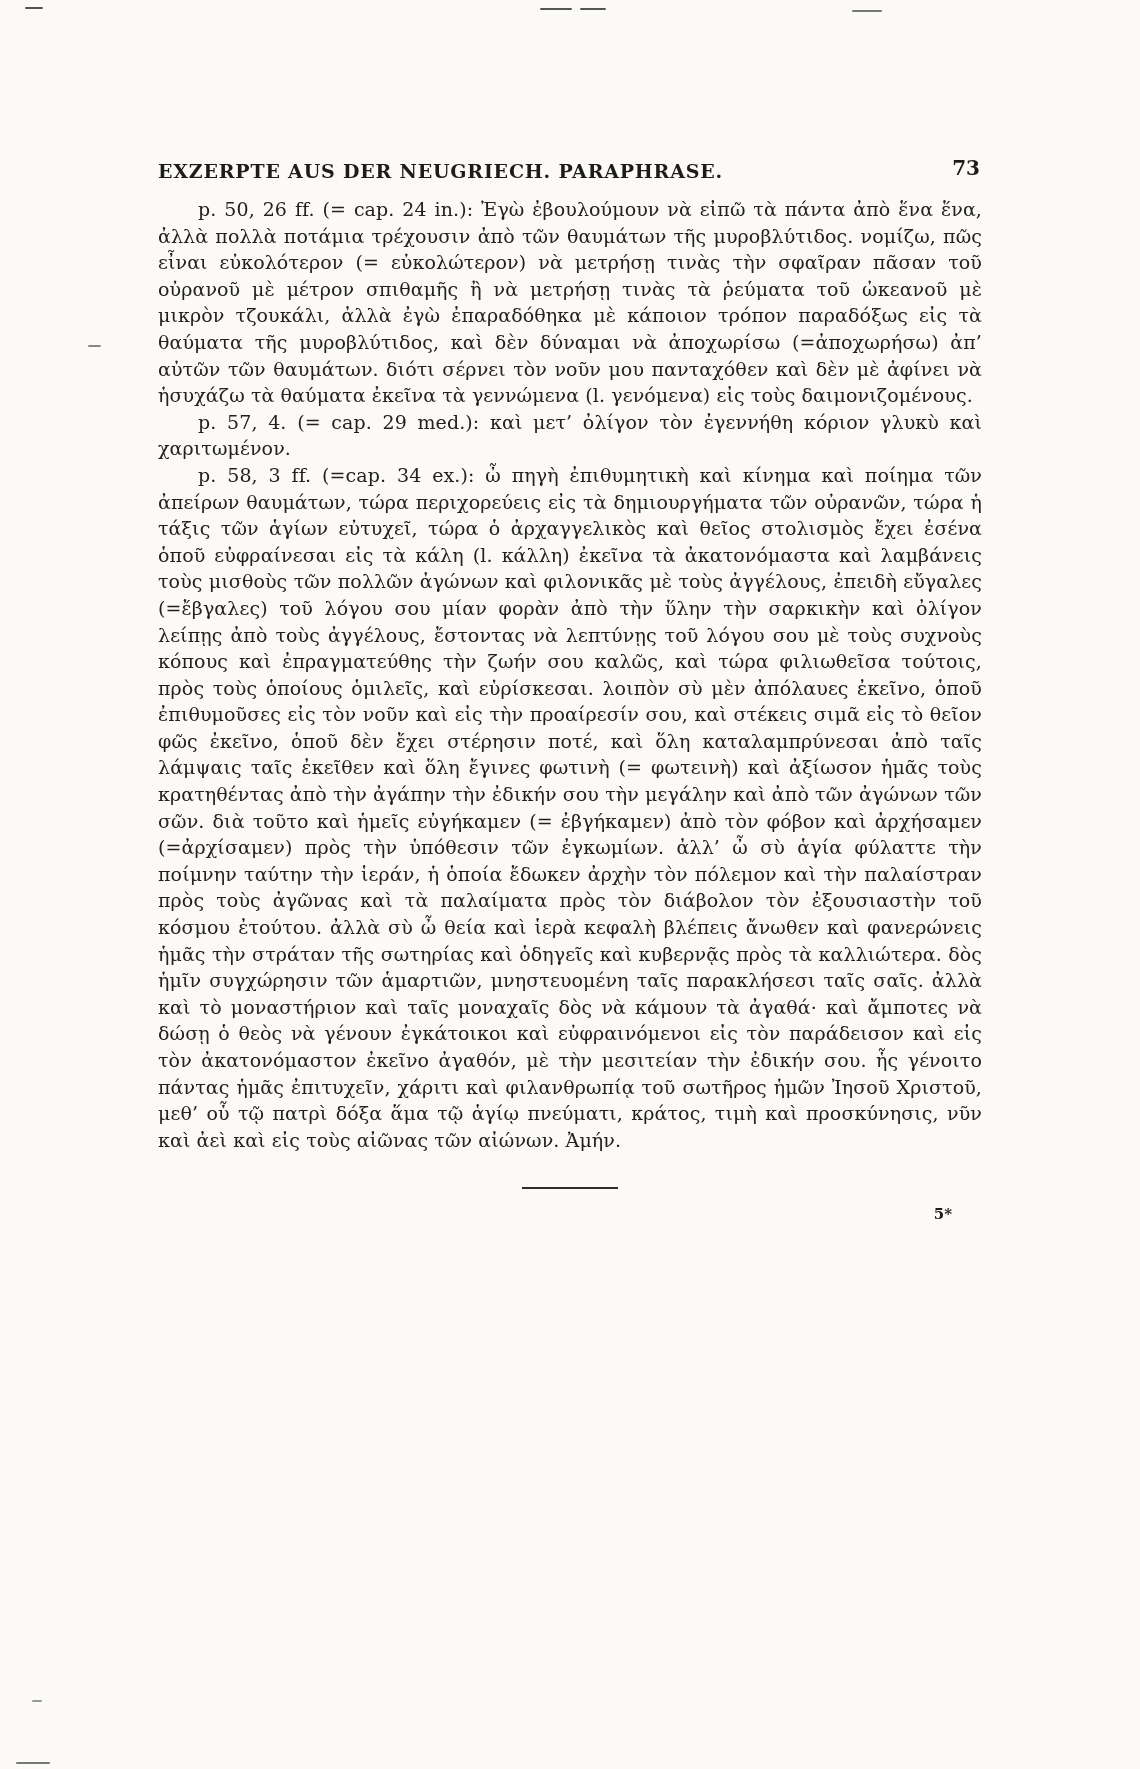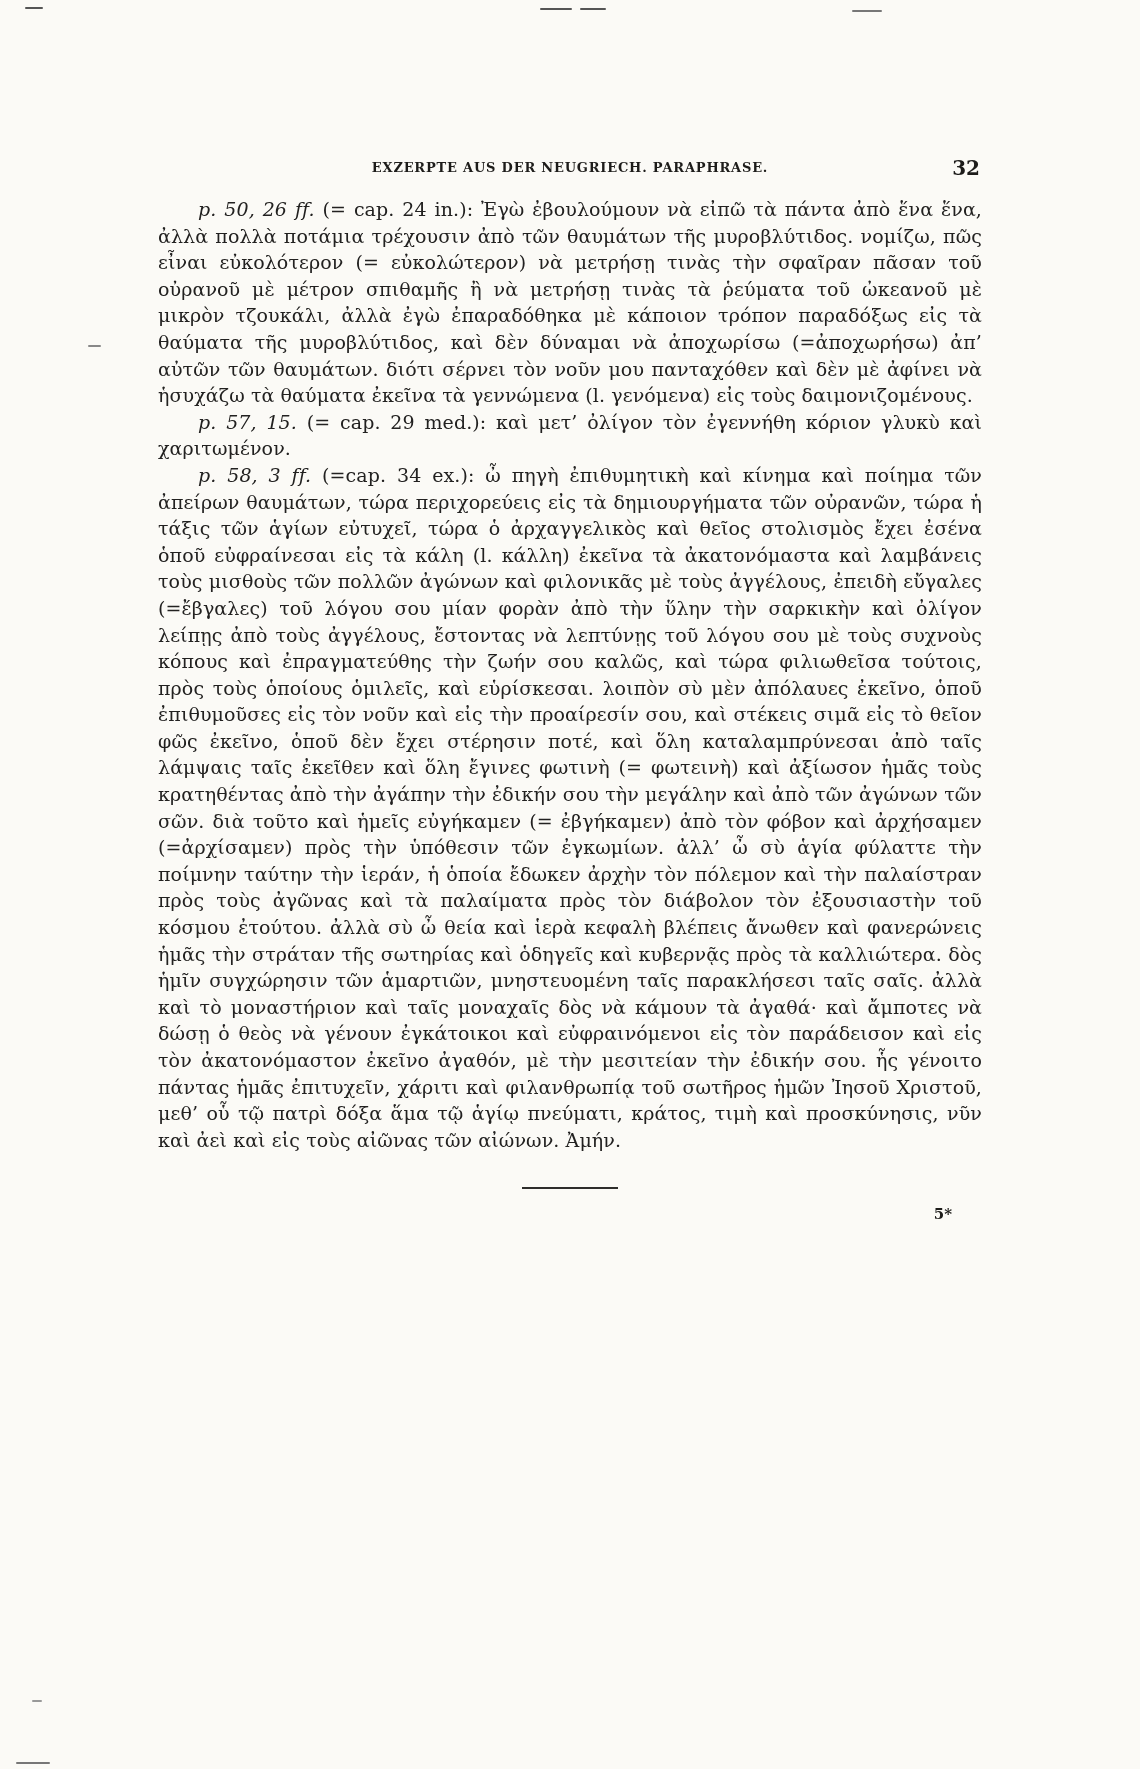--- a/index.html
+++ b/index.html
@@ -28,22 +28,22 @@
   }
   .header-row {
     position: relative;
     height: 26px;
     margin-bottom: 10px;
   }
   .running-head {
     position: absolute;
     left: 0;
     right: 0;
-    text-align: center;
-    font-size: 13px;
+    text-align: left;
+    font-size: 19px;
     font-weight: bold;
     letter-spacing: 0.8px;
     color: #1d1c1a;
   }
   .page-number {
     position: absolute;
     right: 2px;
     top: -4px;
     font-size: 20px;
     font-weight: bold;
@@ -51,21 +51,20 @@
   }
   .body-text p {
     margin: 0;
     font-size: 19px;
     line-height: 26.6px;
     text-align: justify;
     text-indent: 40px;
     letter-spacing: 0.1px;
   }
   .cite-ref {
-    font-style: italic;
   }
   .end-rule {
     width: 96px;
     height: 0;
     border-top: 2px solid #2e2d2b;
     margin: 34px auto 0 auto;
   }
   .signature-mark {
     text-align: right;
     padding-right: 30px;
@@ -83,28 +82,28 @@
 <div class="scan-artifact" style="left:580px; top:8px; width:26px; height:2px;"></div>
 <div class="scan-artifact" style="left:852px; top:10px; width:30px; height:2px; background:#777;"></div>
 <div class="scan-artifact" style="left:88px; top:345px; width:13px; height:2px; background:#888;"></div>
 <div class="scan-artifact" style="left:32px; top:1700px; width:10px; height:2px; background:#999;"></div>
 <div class="scan-artifact" style="left:16px; top:1762px; width:34px; height:2px; background:#777;"></div>
 
 <div class="text-block">
 
   <div class="header-row">
     <div class="running-head">EXZERPTE AUS DER NEUGRIECH. PARAPHRASE.</div>
-    <div class="page-number">32</div>
+    <div class="page-number">73</div>
   </div>
 
   <div class="body-text">
 
     <p><span class="cite-ref">p. 50, 26 ff.</span> <span>(= cap. 24 in.):</span> <span>Ἐγὼ ἐβουλούμουν νὰ εἰπῶ τὰ πάντα ἀπὸ ἕνα ἕνα, ἀλλὰ πολλὰ ποτάμια τρέχουσιν ἀπὸ τῶν θαυμάτων τῆς μυροβλύτιδος. νομίζω, πῶς εἶναι εὐκολότερον (= εὐκολώτερον) νὰ μετρήσῃ τινὰς τὴν σφαῖραν πᾶσαν τοῦ οὐρανοῦ μὲ μέτρον σπιθαμῆς ἢ νὰ μετρήσῃ τινὰς τὰ ῥεύματα τοῦ ὠκεανοῦ μὲ μικρὸν τζουκάλι, ἀλλὰ ἐγὼ ἐπαραδόθηκα μὲ κάποιον τρόπον παραδόξως εἰς τὰ θαύματα τῆς μυροβλύτιδος, καὶ δὲν δύναμαι νὰ ἀποχωρίσω (=ἀποχωρήσω) ἀπ’ αὐτῶν τῶν θαυμάτων. διότι σέρνει τὸν νοῦν μου πανταχόθεν καὶ δὲν μὲ ἀφίνει νὰ ἡσυχάζω τὰ θαύματα ἐκεῖνα τὰ γεννώμενα (l. γενόμενα) εἰς τοὺς δαιμονιζομένους.</span></p>
 
-    <p><span class="cite-ref">p. 57, 15.</span> <span>(= cap. 29 med.):</span> <span>καὶ μετ’ ὀλίγον τὸν ἐγεννήθη κόριον γλυκὺ καὶ χαριτωμένον.</span></p>
+    <p><span class="cite-ref">p. 57, 4.</span> <span>(= cap. 29 med.):</span> <span>καὶ μετ’ ὀλίγον τὸν ἐγεννήθη κόριον γλυκὺ καὶ χαριτωμένον.</span></p>
 
     <p><span class="cite-ref">p. 58, 3 ff.</span> <span>(=cap. 34 ex.):</span> <span>ὦ πηγὴ ἐπιθυμητικὴ καὶ κίνημα καὶ ποίημα τῶν ἀπείρων θαυμάτων, τώρα περιχορεύεις εἰς τὰ δημιουργήματα τῶν οὐρανῶν, τώρα ἡ τάξις τῶν ἁγίων εὐτυχεῖ, τώρα ὁ ἀρχαγγελικὸς καὶ θεῖος στολισμὸς ἔχει ἐσένα ὁποῦ εὐφραίνεσαι εἰς τὰ κάλη (l. κάλλη) ἐκεῖνα τὰ ἀκατονόμαστα καὶ λαμβάνεις τοὺς μισθοὺς τῶν πολλῶν ἀγώνων καὶ φιλονικᾶς μὲ τοὺς ἀγγέλους, ἐπειδὴ εὔγαλες (=ἔβγαλες) τοῦ λόγου σου μίαν φορὰν ἀπὸ τὴν ὕλην τὴν σαρκικὴν καὶ ὀλίγον λείπῃς ἀπὸ τοὺς ἀγγέλους, ἔστοντας νὰ λεπτύνῃς τοῦ λόγου σου μὲ τοὺς συχνοὺς κόπους καὶ ἐπραγματεύθης τὴν ζωήν σου καλῶς, καὶ τώρα φιλιωθεῖσα τούτοις, πρὸς τοὺς ὁποίους ὁμιλεῖς, καὶ εὑρίσκεσαι. λοιπὸν σὺ μὲν ἀπόλαυες ἐκεῖνο, ὁποῦ ἐπιθυμοῦσες εἰς τὸν νοῦν καὶ εἰς τὴν προαίρεσίν σου, καὶ στέκεις σιμᾶ εἰς τὸ θεῖον φῶς ἐκεῖνο, ὁποῦ δὲν ἔχει στέρησιν ποτέ, καὶ ὅλη καταλαμπρύνεσαι ἀπὸ ταῖς λάμψαις ταῖς ἐκεῖθεν καὶ ὅλη ἔγινες φωτινὴ (= φωτεινὴ) καὶ ἀξίωσον ἡμᾶς τοὺς κρατηθέντας ἀπὸ τὴν ἀγάπην τὴν ἐδικήν σου τὴν μεγάλην καὶ ἀπὸ τῶν ἀγώνων τῶν σῶν. διὰ τοῦτο καὶ ἡμεῖς εὐγήκαμεν (= ἐβγήκαμεν) ἀπὸ τὸν φόβον καὶ ἀρχήσαμεν (=ἀρχίσαμεν) πρὸς τὴν ὑπόθεσιν τῶν ἐγκωμίων. ἀλλ’ ὦ σὺ ἁγία φύλαττε τὴν ποίμνην ταύτην τὴν ἱεράν, ἡ ὁποία ἔδωκεν ἀρχὴν τὸν πόλεμον καὶ τὴν παλαίστραν πρὸς τοὺς ἀγῶνας καὶ τὰ παλαίματα πρὸς τὸν διάβολον τὸν ἐξουσιαστὴν τοῦ κόσμου ἐτούτου. ἀλλὰ σὺ ὦ θεία καὶ ἱερὰ κεφαλὴ βλέπεις ἄνωθεν καὶ φανερώνεις ἡμᾶς τὴν στράταν τῆς σωτηρίας καὶ ὁδηγεῖς καὶ κυβερνᾷς πρὸς τὰ καλλιώτερα. δὸς ἡμῖν συγχώρησιν τῶν ἁμαρτιῶν, μνηστευομένη ταῖς παρακλήσεσι ταῖς σαῖς. ἀλλὰ καὶ τὸ μοναστήριον καὶ ταῖς μοναχαῖς δὸς νὰ κάμουν τὰ ἀγαθά· καὶ ἄμποτες νὰ δώσῃ ὁ θεὸς νὰ γένουν ἐγκάτοικοι καὶ εὐφραινόμενοι εἰς τὸν παράδεισον καὶ εἰς τὸν ἀκατονόμαστον ἐκεῖνο ἀγαθόν, μὲ τὴν μεσιτείαν τὴν ἐδικήν σου. ἧς γένοιτο πάντας ἡμᾶς ἐπιτυχεῖν, χάριτι καὶ φιλανθρωπίᾳ τοῦ σωτῆρος ἡμῶν Ἰησοῦ Χριστοῦ, μεθ’ οὗ τῷ πατρὶ δόξα ἅμα τῷ ἁγίῳ πνεύματι, κράτος, τιμὴ καὶ προσκύνησις, νῦν καὶ ἀεὶ καὶ εἰς τοὺς αἰῶνας τῶν αἰώνων. Ἀμήν.</span></p>
 
   </div>
 
   <div class="end-rule"></div>
 
   <div class="signature-mark">5*</div>
 
 </div>

